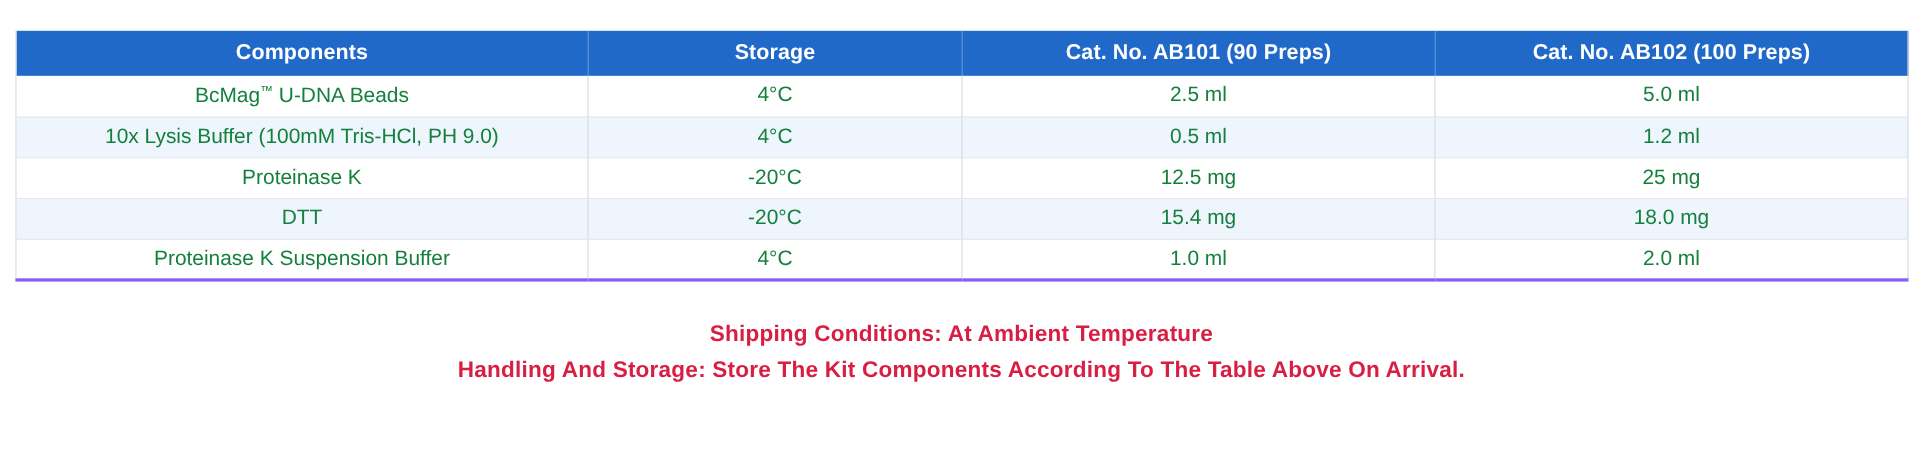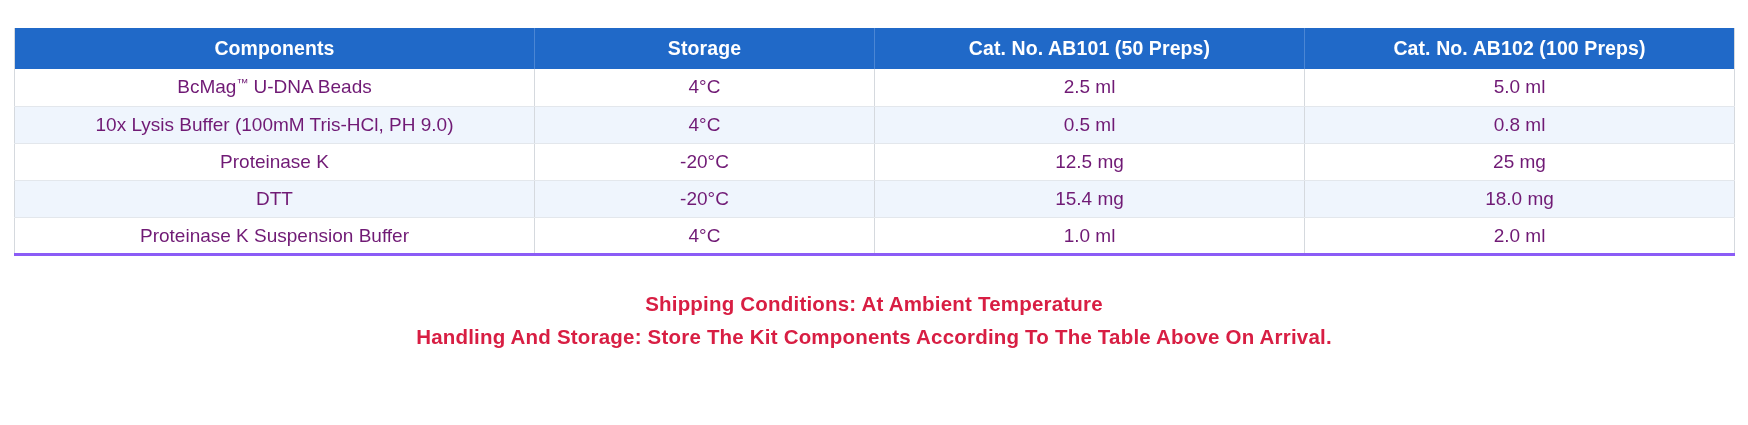--- a/index.html
+++ b/index.html
@@ -49,21 +49,21 @@
   }
   thead th:first-child {
     border-left: none;
   }
 
   tbody td {
     height: 37.2px;
     padding: 0 12px;
     box-sizing: border-box;
     text-align: center;
-    color: #701a75;
+    color: #15803d;
     font-size: 19px;
     border-right: 1px solid #d5d9de;
     border-bottom: 1px solid #e3e7ec;
     white-space: nowrap;
   }
   tbody td:last-child {
     border-right: none;
   }
   tbody tr:last-child td {
     border-bottom: 3px solid #8b5cf6;
@@ -106,36 +106,36 @@
     <colgroup>
       <col class="c-components">
       <col class="c-storage">
       <col class="c-ab101">
       <col class="c-ab102">
     </colgroup>
     <thead>
       <tr>
         <th>Components</th>
         <th>Storage</th>
-        <th>Cat. No. AB101 (50 Preps)</th>
+        <th>Cat. No. AB101 (90 Preps)</th>
         <th>Cat. No. AB102 (100 Preps)</th>
       </tr>
     </thead>
     <tbody>
       <tr class="odd">
         <td><span>BcMag</span><span class="tm">™</span><span> U-DNA Beads</span></td>
         <td>4°C</td>
         <td>2.5 ml</td>
         <td>5.0 ml</td>
       </tr>
       <tr class="even">
         <td>10x Lysis Buffer (100mM Tris-HCl, PH 9.0)</td>
         <td>4°C</td>
         <td>0.5 ml</td>
-        <td>0.8 ml</td>
+        <td>1.2 ml</td>
       </tr>
       <tr class="odd">
         <td>Proteinase K</td>
         <td>-20°C</td>
         <td>12.5 mg</td>
         <td>25 mg</td>
       </tr>
       <tr class="even">
         <td>DTT</td>
         <td>-20°C</td>

